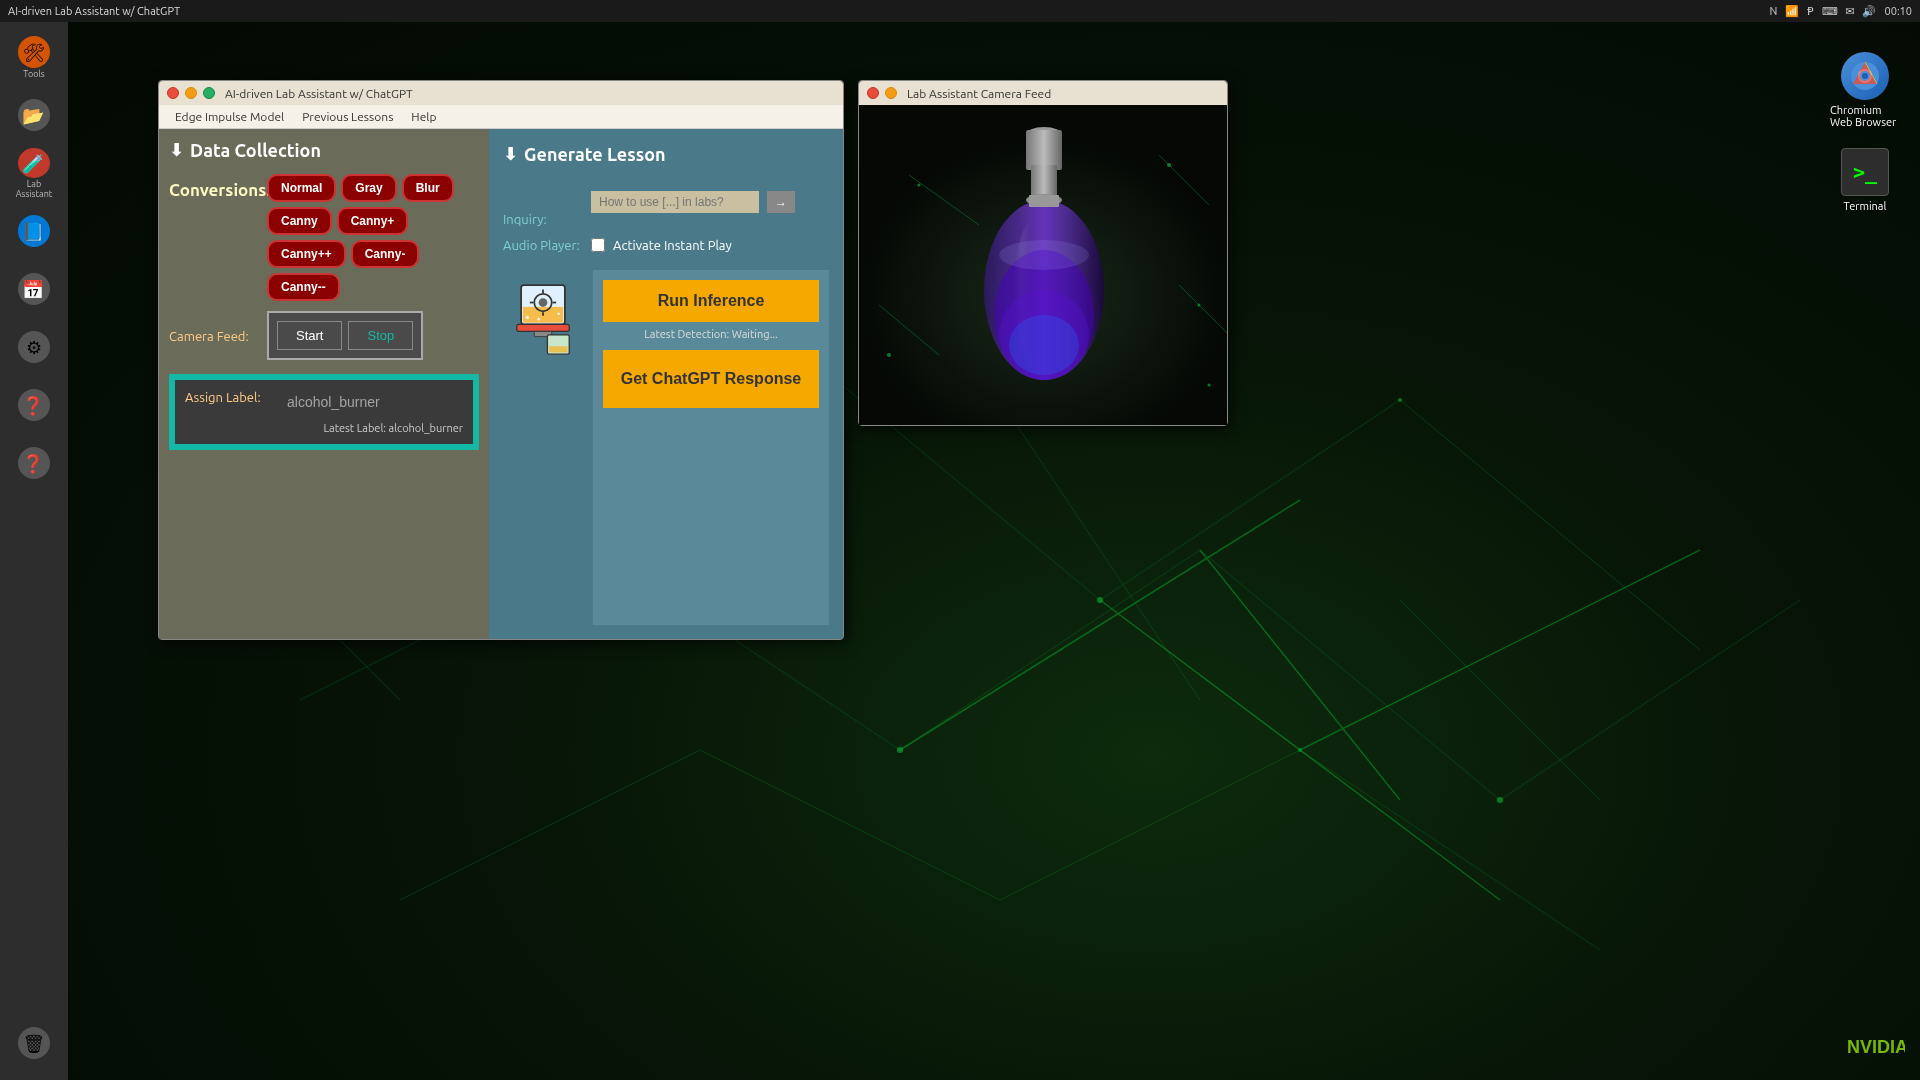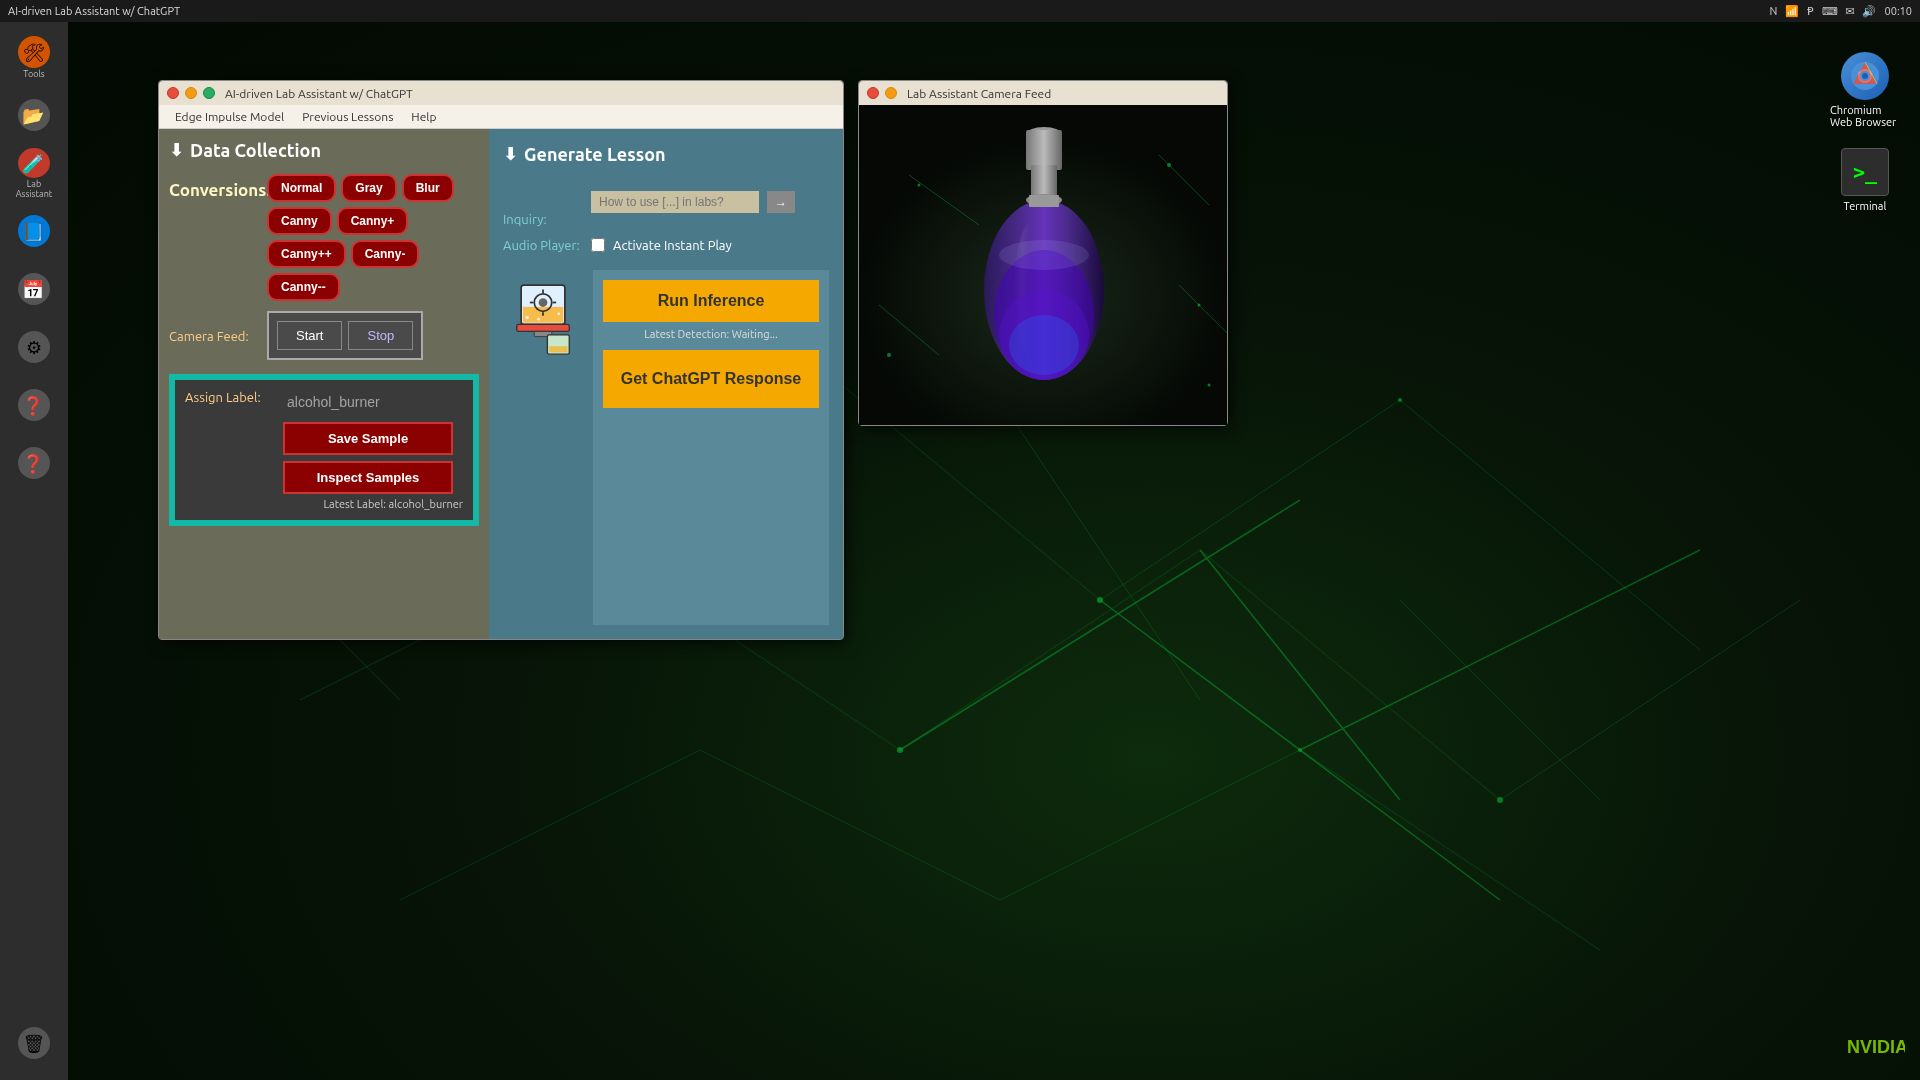--- a/index.html
+++ b/index.html
@@ -244,21 +244,21 @@
     .camera-btn-start {
       background: #4a4a4a;
       color: #fff;
       border: 1px solid #888;
       padding: 6px 18px;
       font-size: 13px;
       cursor: pointer;
     }
     .camera-btn-stop {
       background: #4a4a4a;
-      color: #c4b5fd;
+      color: #14b8a6;
       border: 1px solid #888;
       padding: 6px 18px;
       font-size: 13px;
       cursor: pointer;
     }
 
     .assign-section {
       border: 6px solid #14b8a6;
       background: #3a3a3a;
       padding: 10px;
@@ -655,24 +655,20 @@
             <button class="camera-btn-start">Start</button>
             <button class="camera-btn-stop">Stop</button>
           </div>
         </div>
 
         <div class="assign-section">
           <div class="assign-label-row">
             <span class="assign-label">Assign Label:</span>
             <input class="assign-input" type="text" value="alcohol_burner" style="">
           </div>
-          <div class="assign-buttons">
-            <button class="save-btn">Save Sample</button>
-            <button class="inspect-btn">Inspect Samples</button>
-          </div>
           <div class="latest-label">Latest Label: alcohol_burner</div>
         </div>
       </div>
 
       <div class="right-panel">
         <div class="right-header">
           <span>⬇</span>
           <span>Generate Lesson</span>
         </div>
 

